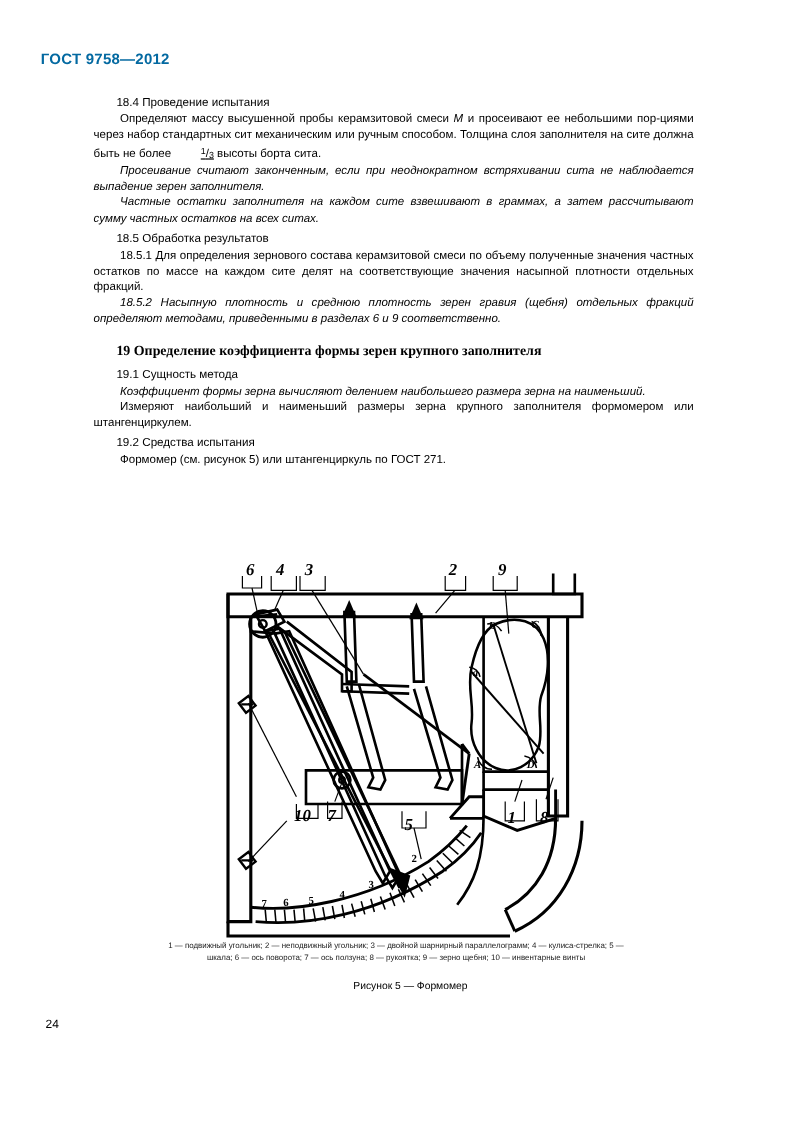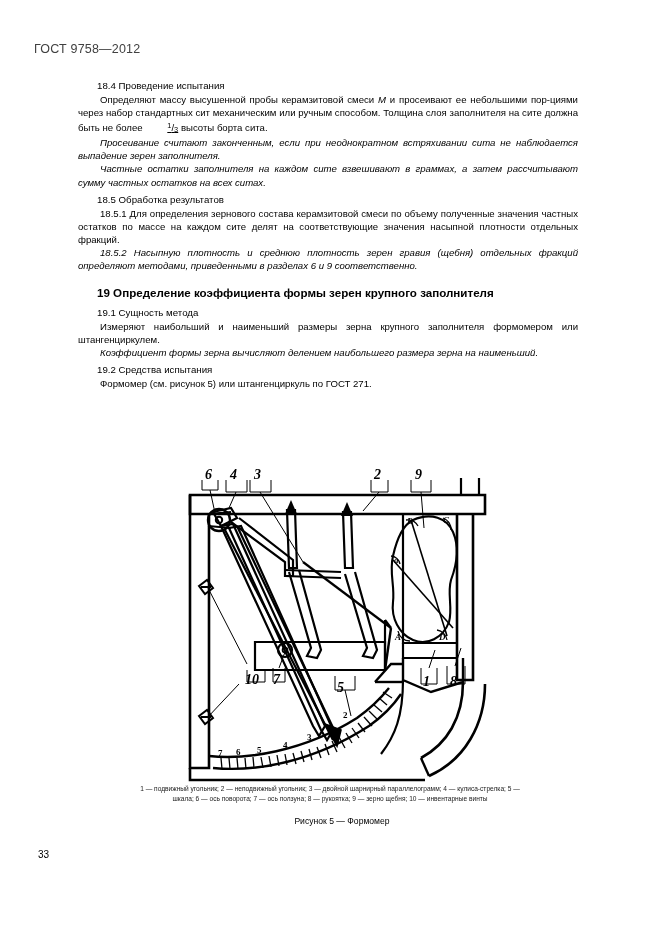--- a/index.html
+++ b/index.html
@@ -24,41 +24,42 @@
     top: 18px;
     width: 617px;
     height: 900px;
     background: #ffffff;
   }
   .doc-header {
     position: absolute;
     left: 34px;
     top: 42px;
     font-size: 12.5px;
-    font-weight: normal;
+    font-weight: bold;
     letter-spacing: 0.2px;
-    color: #404040;
+    color: #0369a1;
   }
   .content {
     position: absolute;
     left: 78px;
     top: 80px;
     width: 500px;
   }
   .h-sub {
     font-size: 9.7px;
     font-weight: normal;
     margin: 0 0 2px 19px;
     color: #000;
   }
   .h-major {
     font-size: 11.6px;
     font-weight: bold;
     margin: 14px 0 3px 19px;
     color: #000;
+    font-family: Liberation Serif, serif;
   }
   p.body {
     font-size: 9.6px;
     line-height: 13.1px;
     margin: 0;
     text-align: justify;
     text-indent: 22px;
     color: #000;
     hyphens: manual;
   }
@@ -137,22 +138,22 @@
     <div class="h-sub">18.5 Обработка результатов</div>
 
     <p class="body">18.5.1 Для определения зернового состава керамзитовой смеси по объему полученные значения частных остатков по массе на каждом сите делят на соответствующие значения насыпной плотности отдельных фракций.</p>
     <p class="body tight">18.5.2 Насыпную плотность и среднюю плотность зерен гравия (щебня) отдельных фракций определяют методами, приведенными в разделах 6 и 9 соответственно.</p>
 
     <div class="h-major">19 Определение коэффициента формы зерен крупного заполнителя</div>
 
     <div class="gap-sm"></div>
     <div class="h-sub">19.1 Сущность метода</div>
 
+    <p class="body tight">Коэффициент формы зерна вычисляют делением наибольшего размера зерна на наименьший.</p>
     <p class="body">Измеряют наибольший и наименьший размеры зерна крупного заполнителя формомером или штангенциркулем.</p>
-    <p class="body tight">Коэффициент формы зерна вычисляют делением наибольшего размера зерна на наименьший.</p>
 
     <div class="gap-sm"></div>
     <div class="h-sub">19.2 Средства испытания</div>
 
     <p class="body">Формомер (см. рисунок 5) или штангенциркуль по ГОСТ 271.</p>
   </div>
 
   <div class="figure-wrap">
     <div class="figure-box">
       <svg width="330" height="318" viewBox="0 0 330 318">
@@ -343,14 +344,14 @@
     </div>
 
     <div class="fig-caption-legend">
       <div>1 — подвижный угольник; 2 — неподвижный угольник; 3 — двойной шарнирный параллелограмм; 4 — кулиса-стрелка; 5 —</div>
       <div>шкала; 6 — ось поворота; 7 — ось ползуна; 8 — рукоятка; 9 — зерно щебня; 10 — инвентарные винты</div>
     </div>
 
     <div class="fig-title">Рисунок 5 — Формомер</div>
   </div>
 
-  <div class="page-number">33</div>
+  <div class="page-number">24</div>
 </div>
 
 </body></html>

